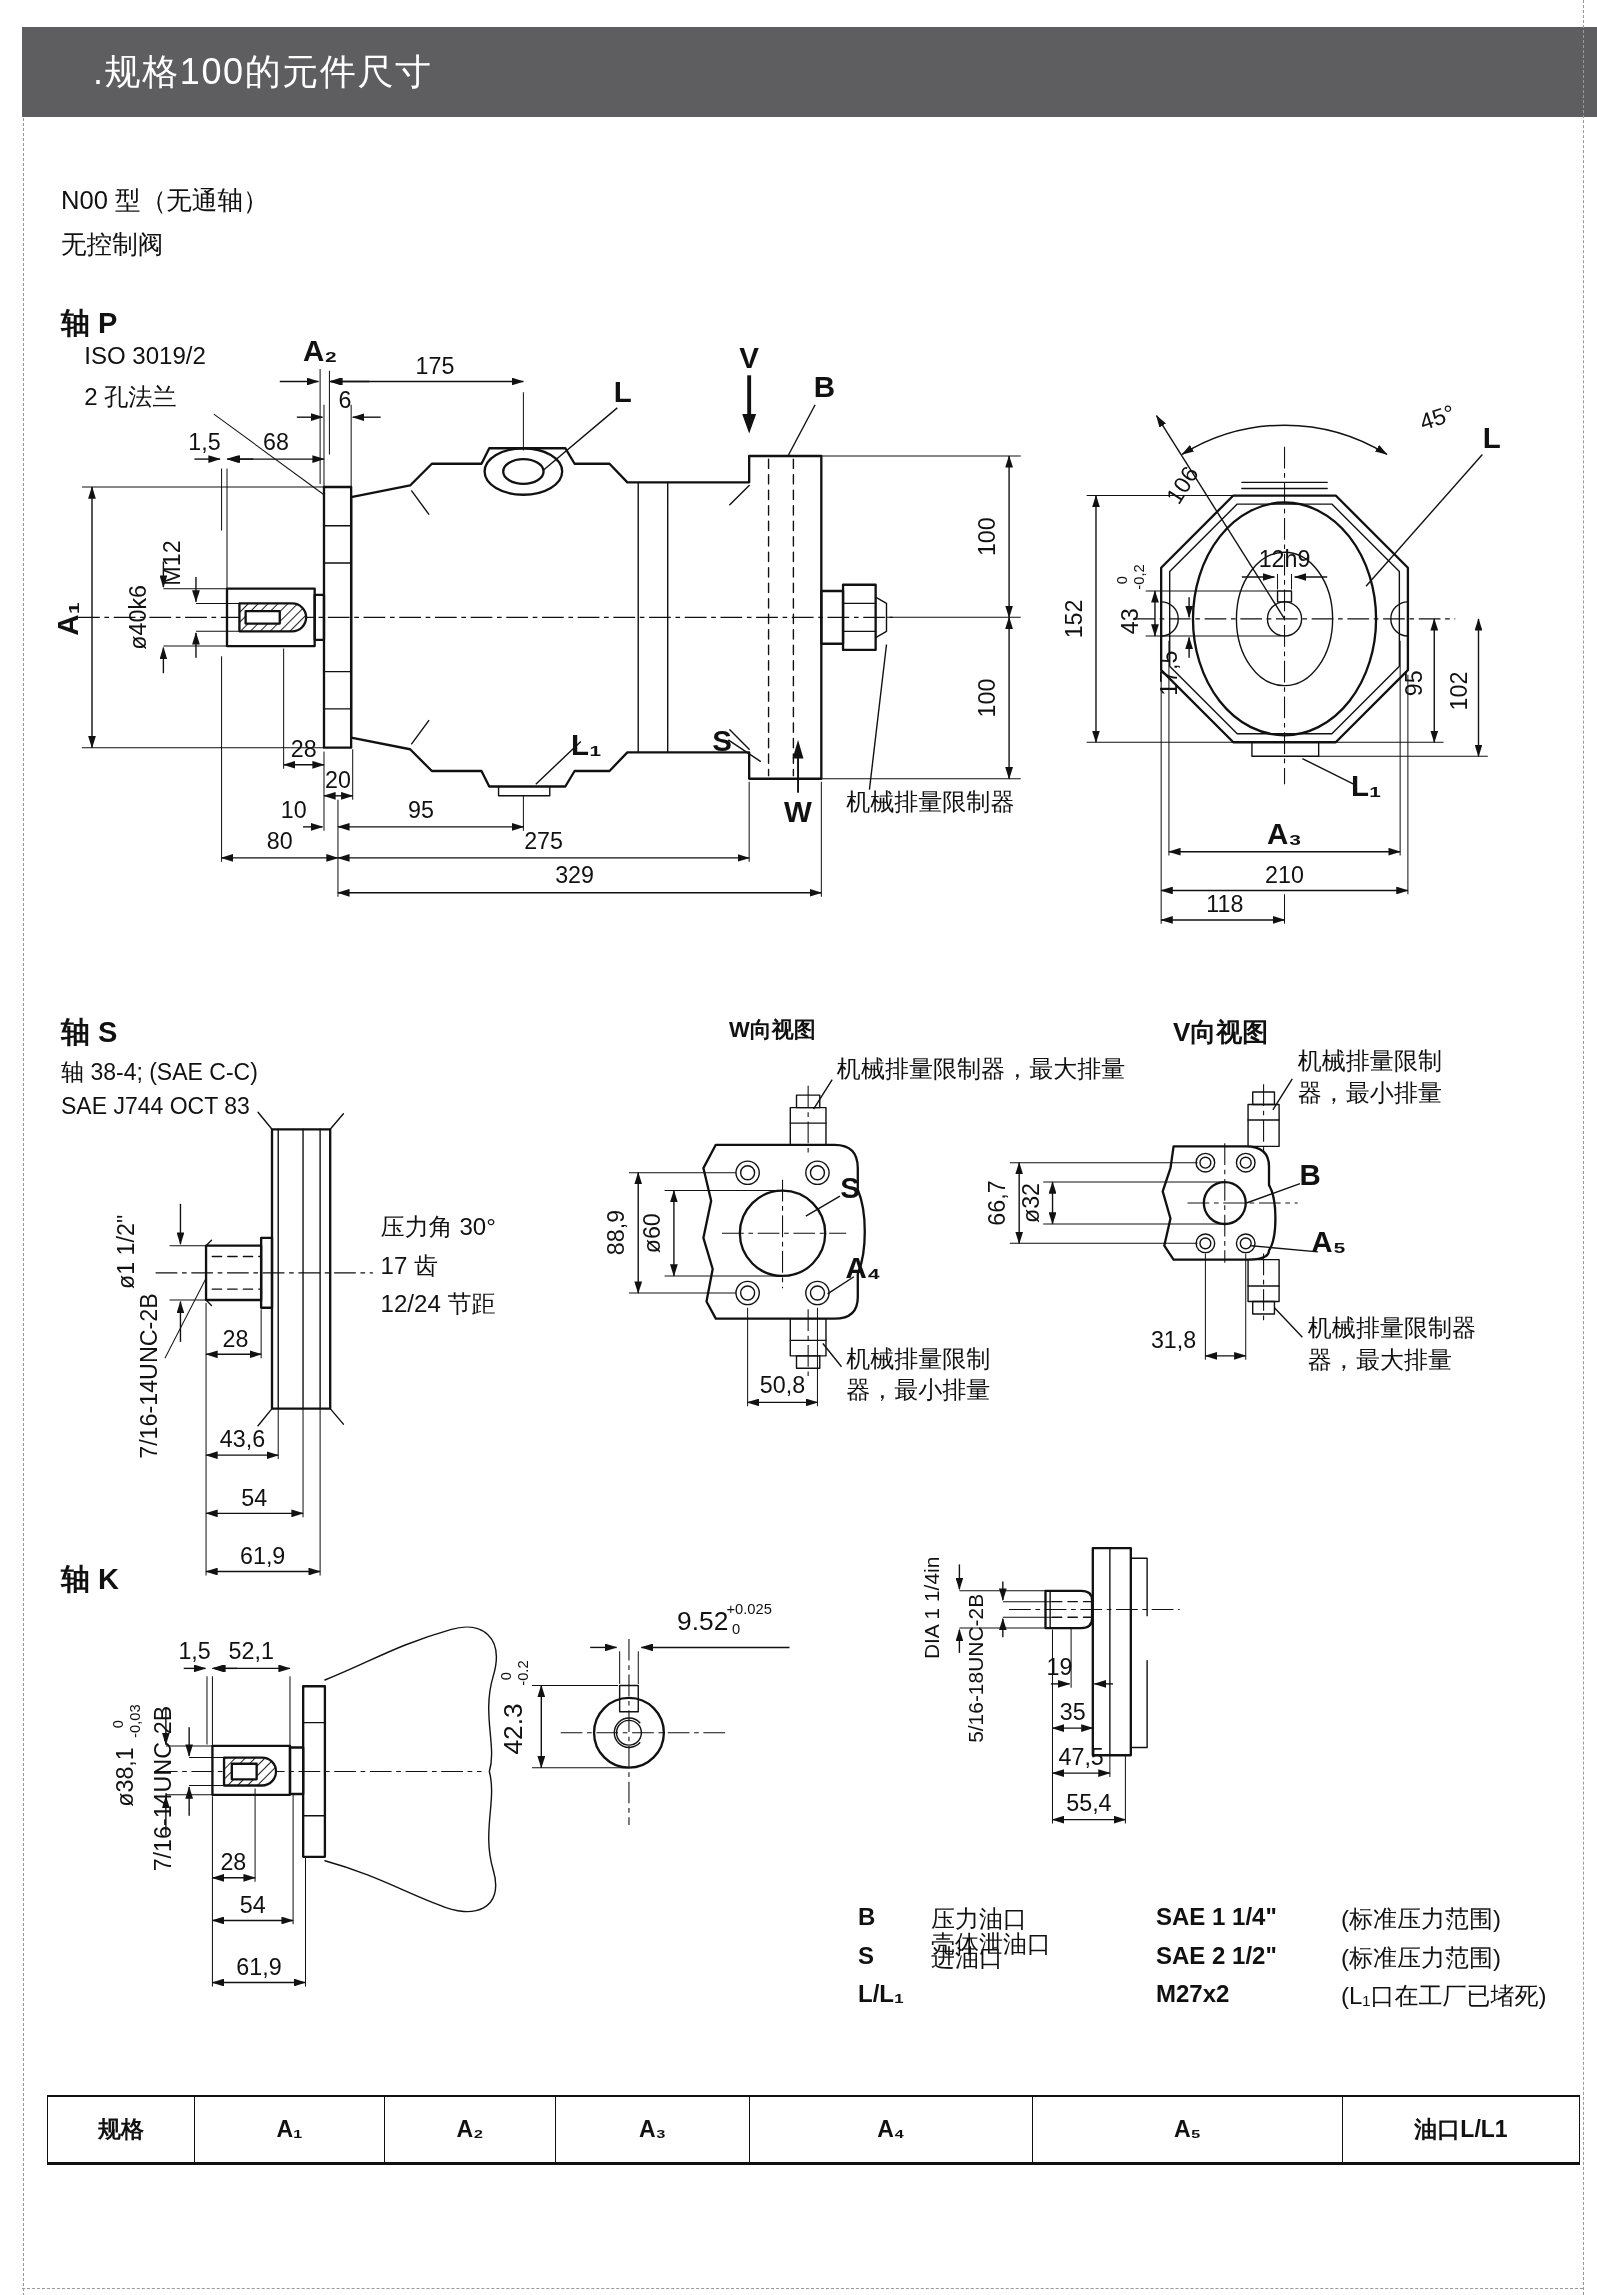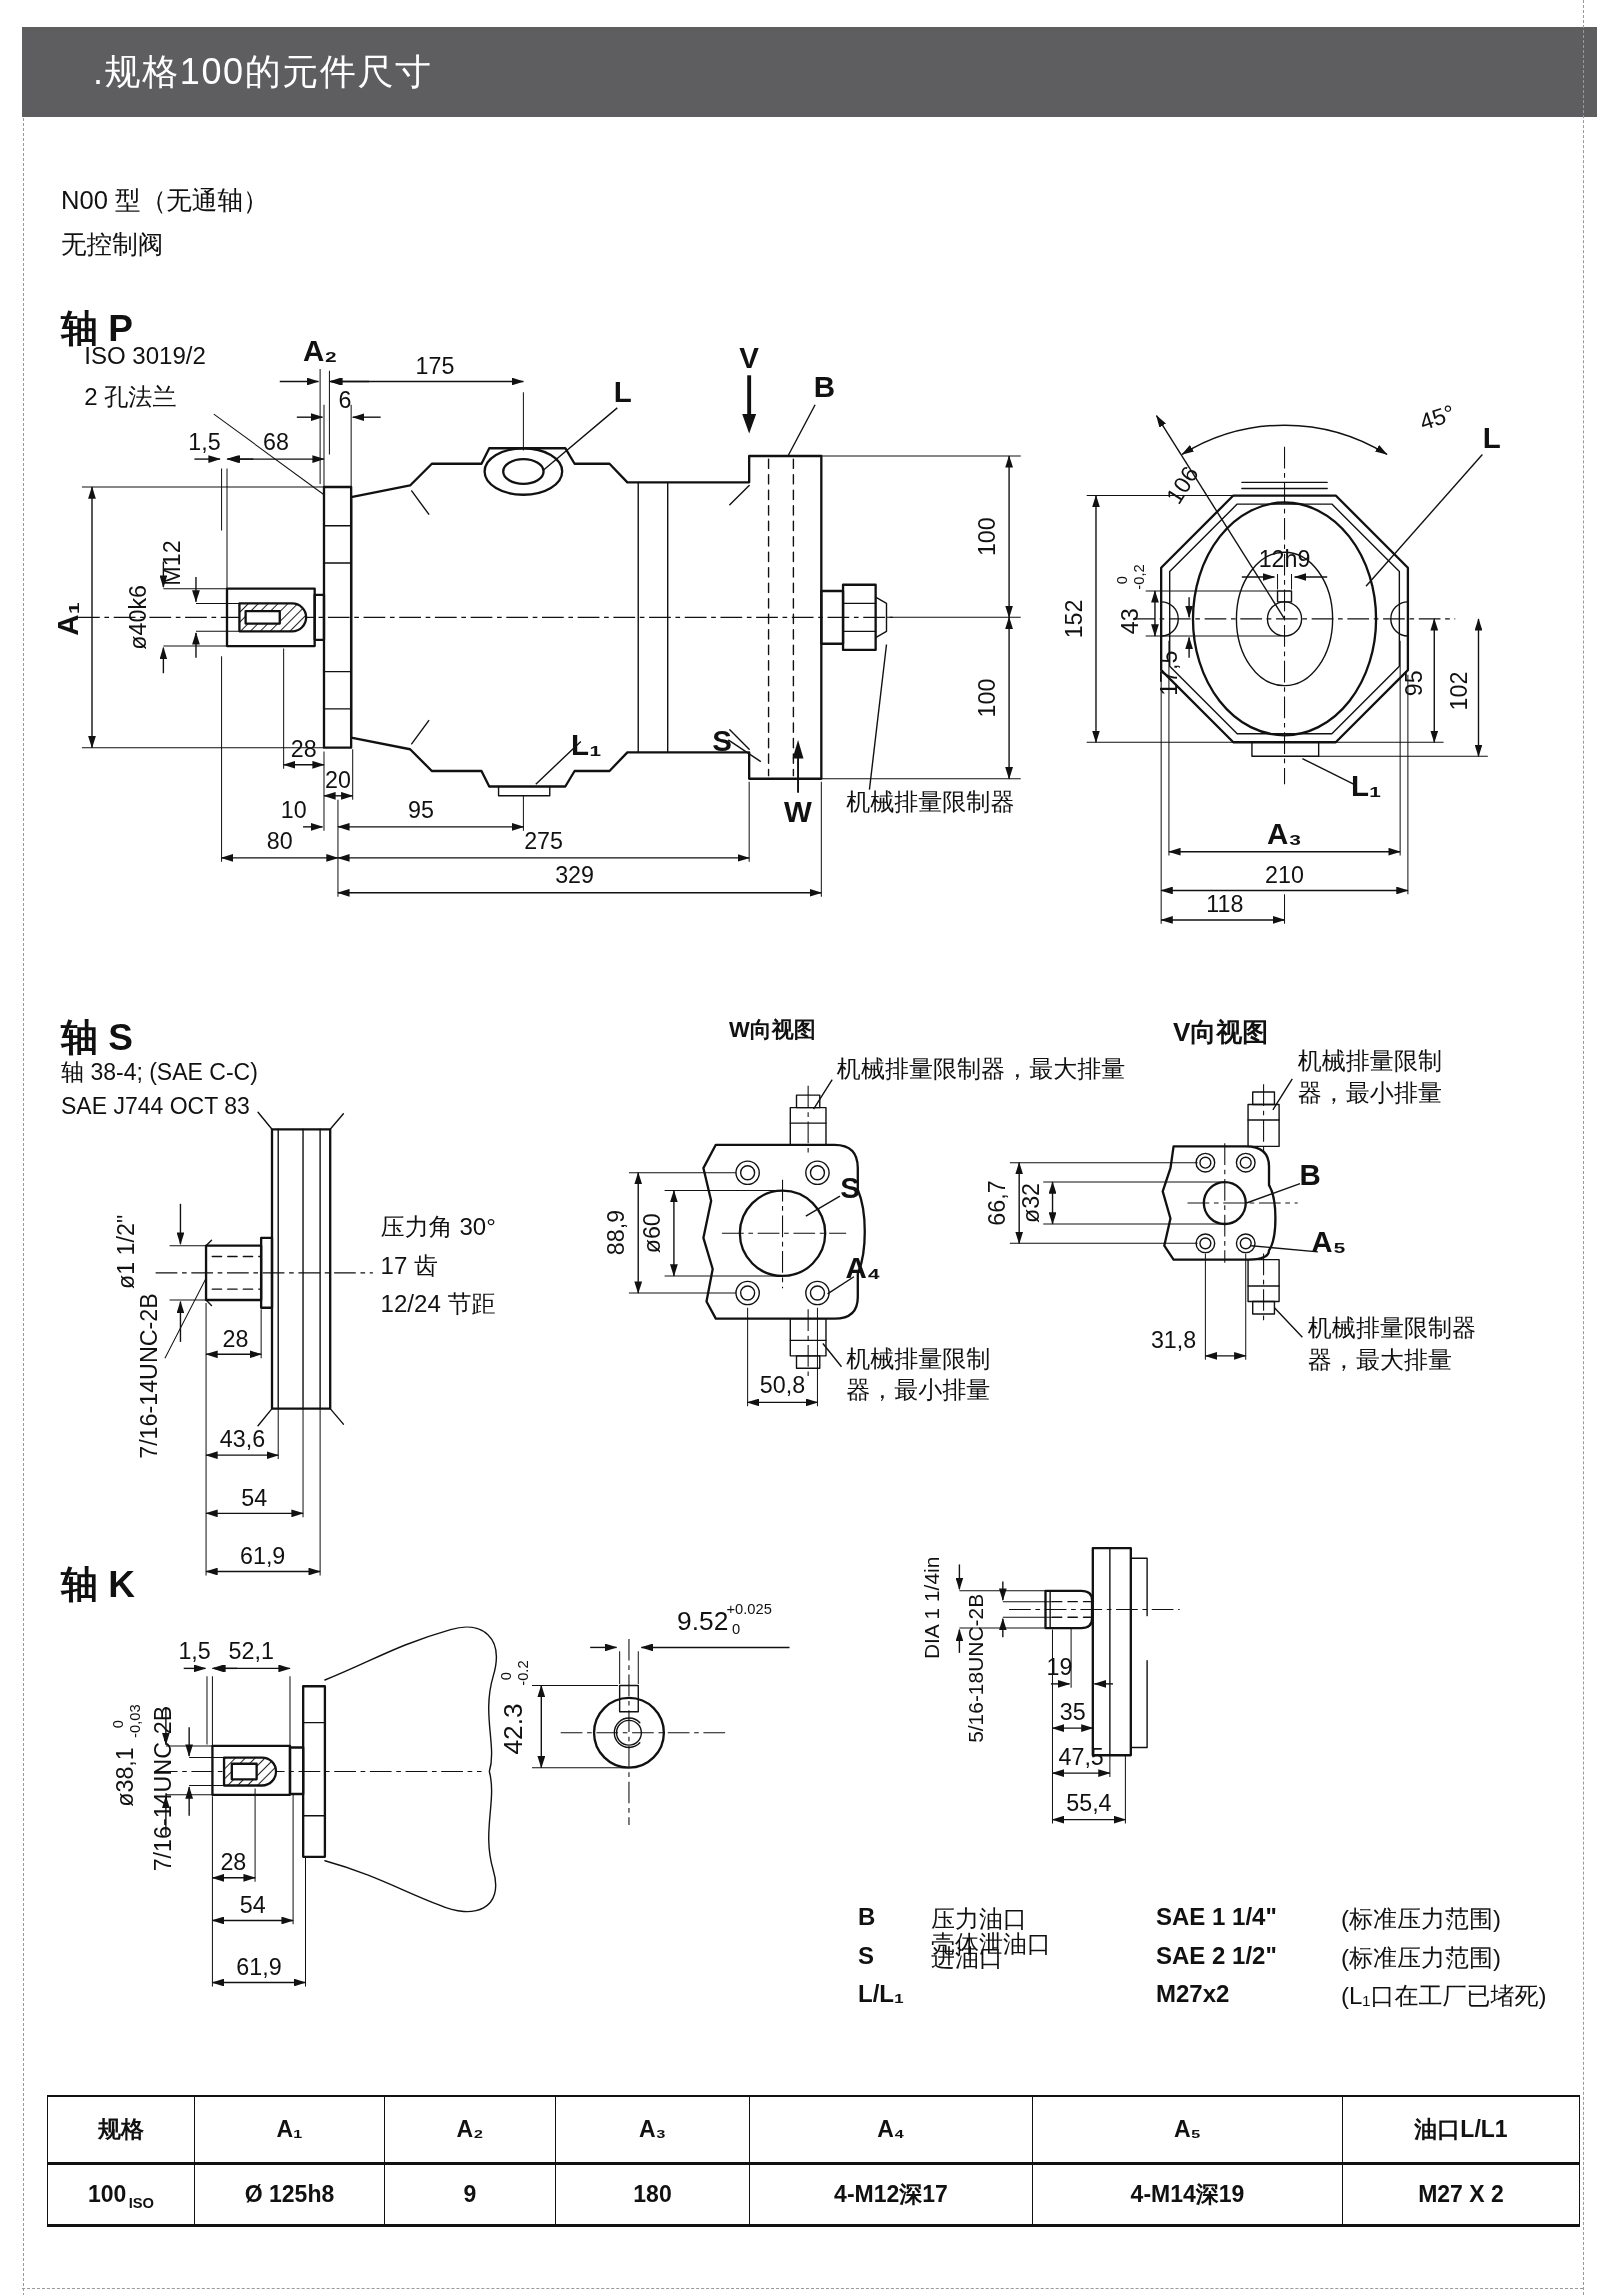--- a/index.html
+++ b/index.html
@@ -3,21 +3,21 @@
 <meta charset="utf-8">
 <style>
   html,body{margin:0;padding:0;background:#d8d8d8;}
   #page{position:relative;width:1597px;height:2295px;background:#ffffff;overflow:hidden;
         font-family:"Liberation Sans","DejaVu Sans",sans-serif;color:#111;}
   .hdr{position:absolute;left:22px;top:27px;right:0;height:90px;background:#5e5e60;
        display:flex;align-items:center;}
   .hdr span{color:#fff;font-size:36px;font-weight:normal;padding-left:71px;letter-spacing:1.6px;white-space:nowrap;}
   .t{position:absolute;white-space:nowrap;}
   .big{font-size:25.6px;}
-  .hd{font-size:37px;font-weight:bold;}
+  .hd{font-size:29px;font-weight:bold;}
   .sub{font-size:23px;}
   svg{position:absolute;overflow:visible;}
   svg text{fill:#111;font-family:"Liberation Sans","DejaVu Sans",sans-serif;}
   .o{stroke:#111;stroke-width:3;fill:none;stroke-linejoin:round;stroke-linecap:round;}
   .t1{stroke-width:1.8;}
   .dl{stroke:#111;stroke-width:1.8;fill:none;}
   .e{stroke:#111;stroke-width:1.3;fill:none;}
   .cl{stroke:#111;stroke-width:1.4;fill:none;stroke-dasharray:28 6 6 6;}
   .hid{stroke-dasharray:12 8;}
   .d{font-size:30px;text-anchor:middle;}
@@ -448,29 +448,20 @@
     <tbody>
         <tr>
       <th>规格</th>
       <th>A₁</th>
       <th>A₂</th>
       <th>A₃</th>
       <th>A₄</th>
       <th>A₅</th>
       <th>油口L/L1</th>
     </tr>
-    <tr>
-      <td><span>100</span><span class="ssub">ISO</span></td>
-      <td>Ø 125h8</td>
-      <td>9</td>
-      <td>180</td>
-      <td>4-M12深17</td>
-      <td>4-M14深19</td>
-      <td>M27 X 2</td>
-    </tr>
   </tbody>
     </table>
 
   <div class="dash-v" style="left:23px;top:118px;height:2178px;"></div>
   <div class="dash-v" style="left:1583px;top:0;height:2295px;"></div>
   <div class="dash-h" style="left:22px;top:2288px;width:1561px;"></div>
 </div>
 
 
 </body></html>

